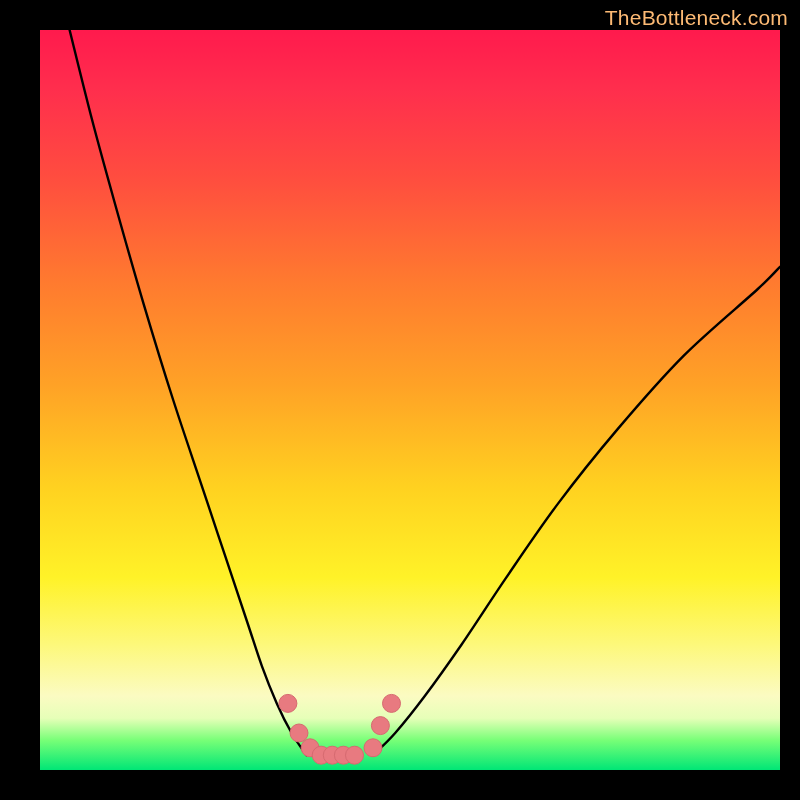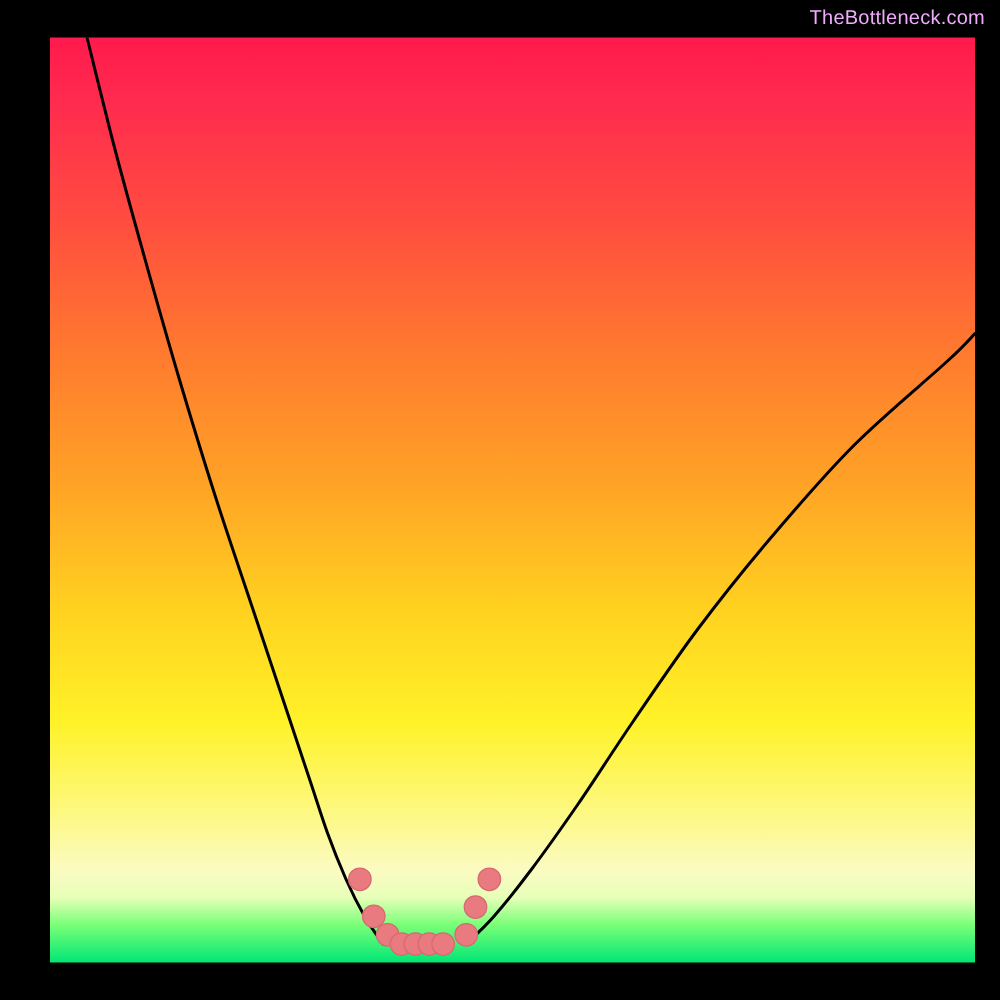--- a/index.html
+++ b/index.html
@@ -38,22 +38,22 @@
       #fbfbc2 90%,
       #e6ffb8 93%,
       #77ff77 96%,
       #00e676 100%
     );
   }
   .brand {
     position: absolute;
     top: 6px;
     right: 12px;
-    color: #f0abfc;
-    font-size: 16px;
+    color: #fdba74;
+    font-size: 21px;
     font-weight: 500;
     letter-spacing: 0.2px;
     z-index: 5;
     pointer-events: none;
   }
   svg.curve {
     position: absolute;
     left: 0;
     top: 0;
     width: 740px;

